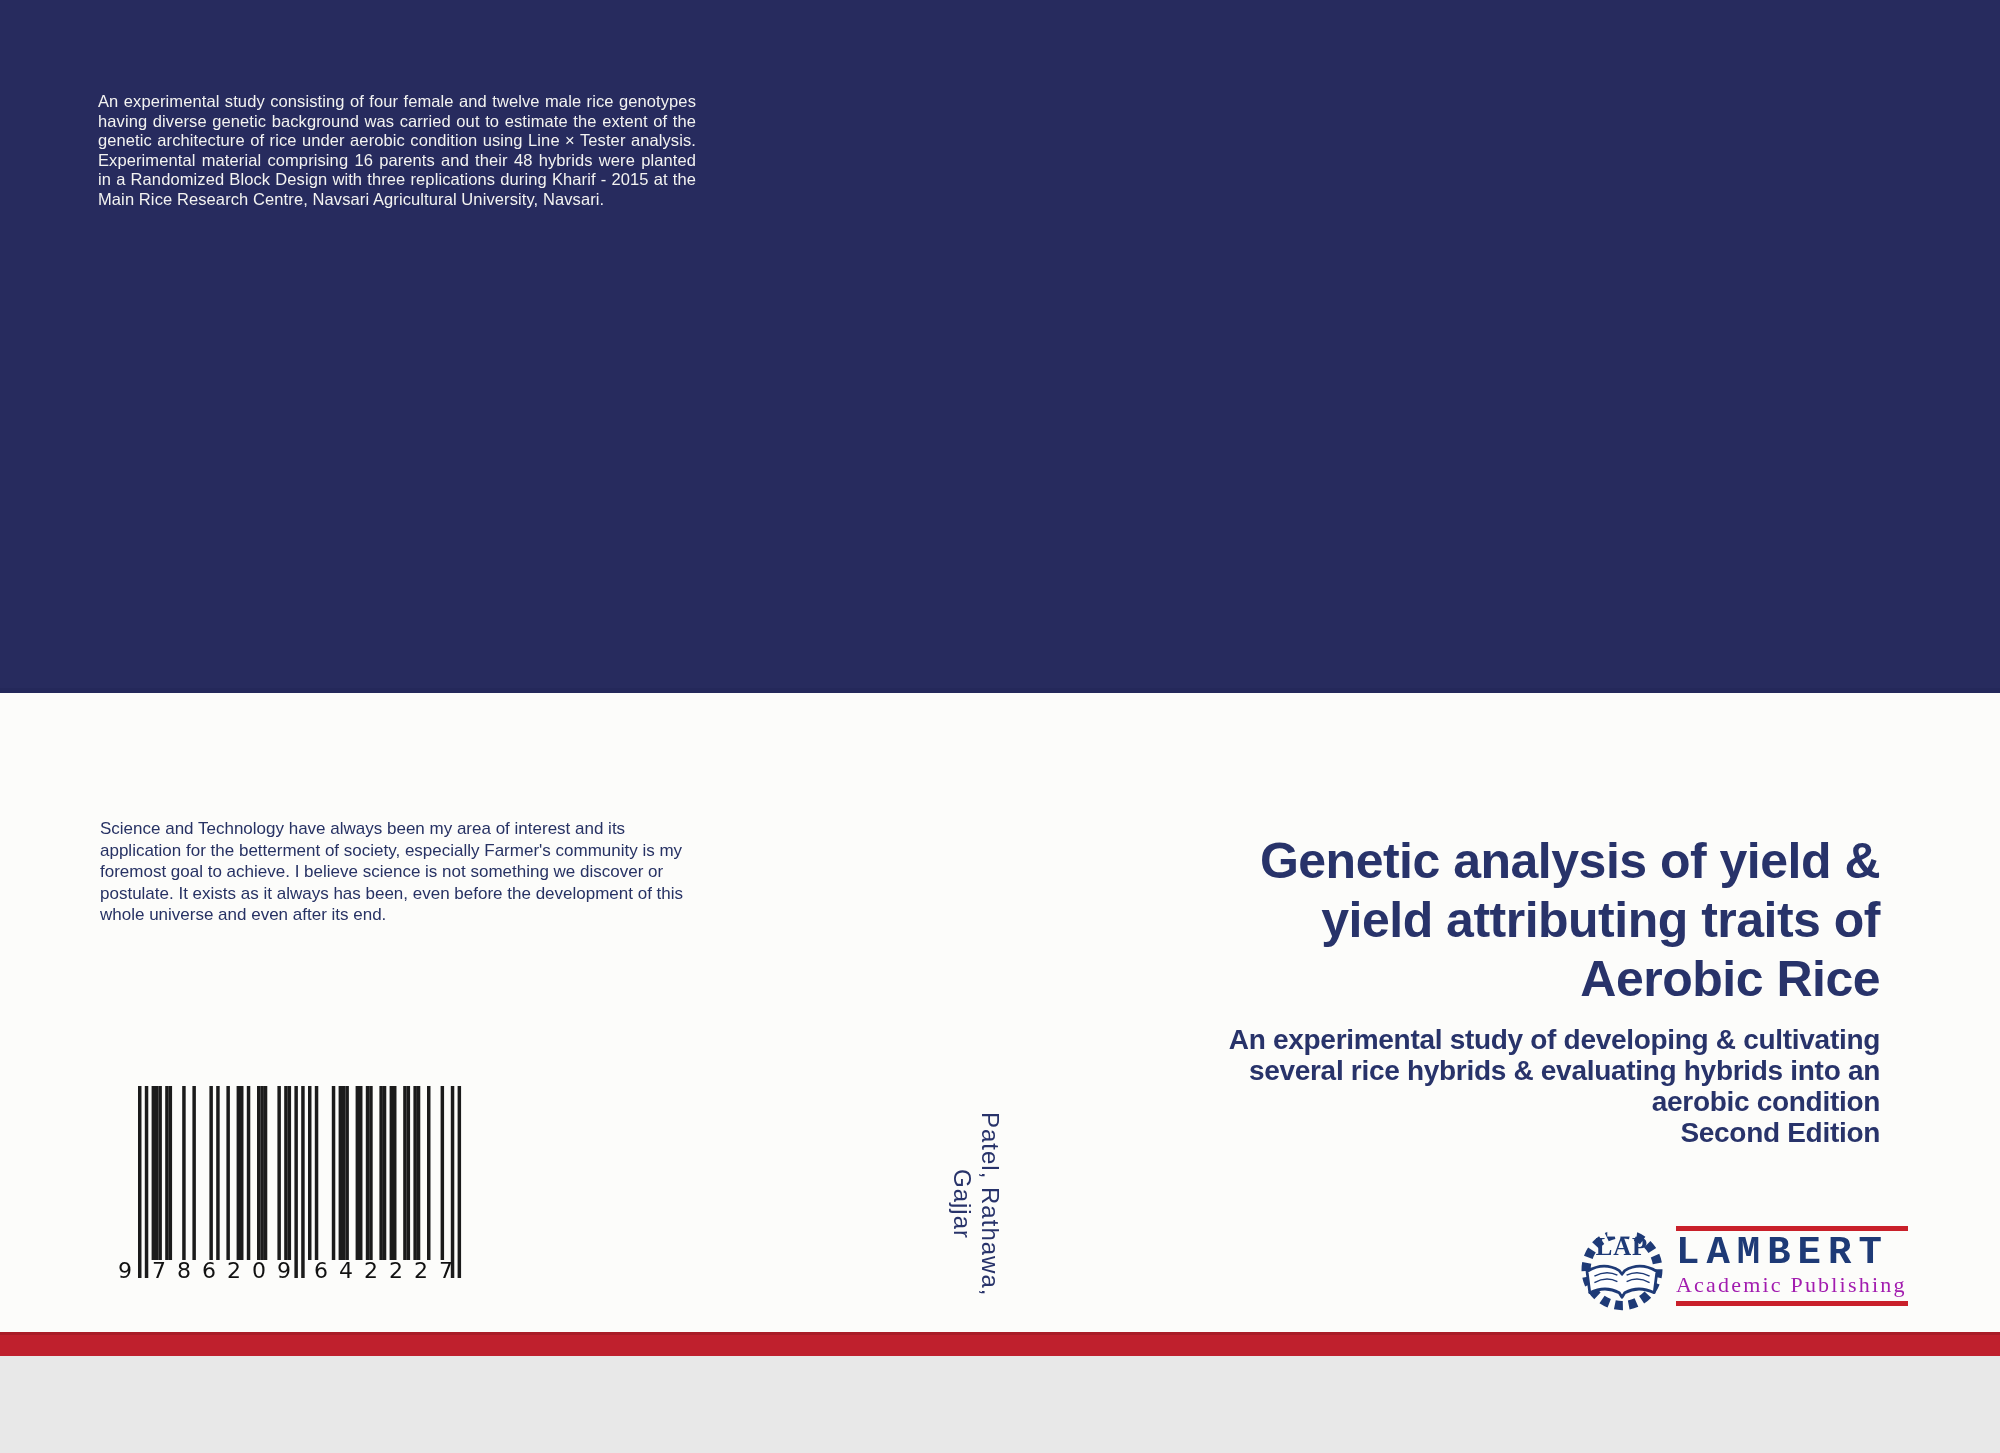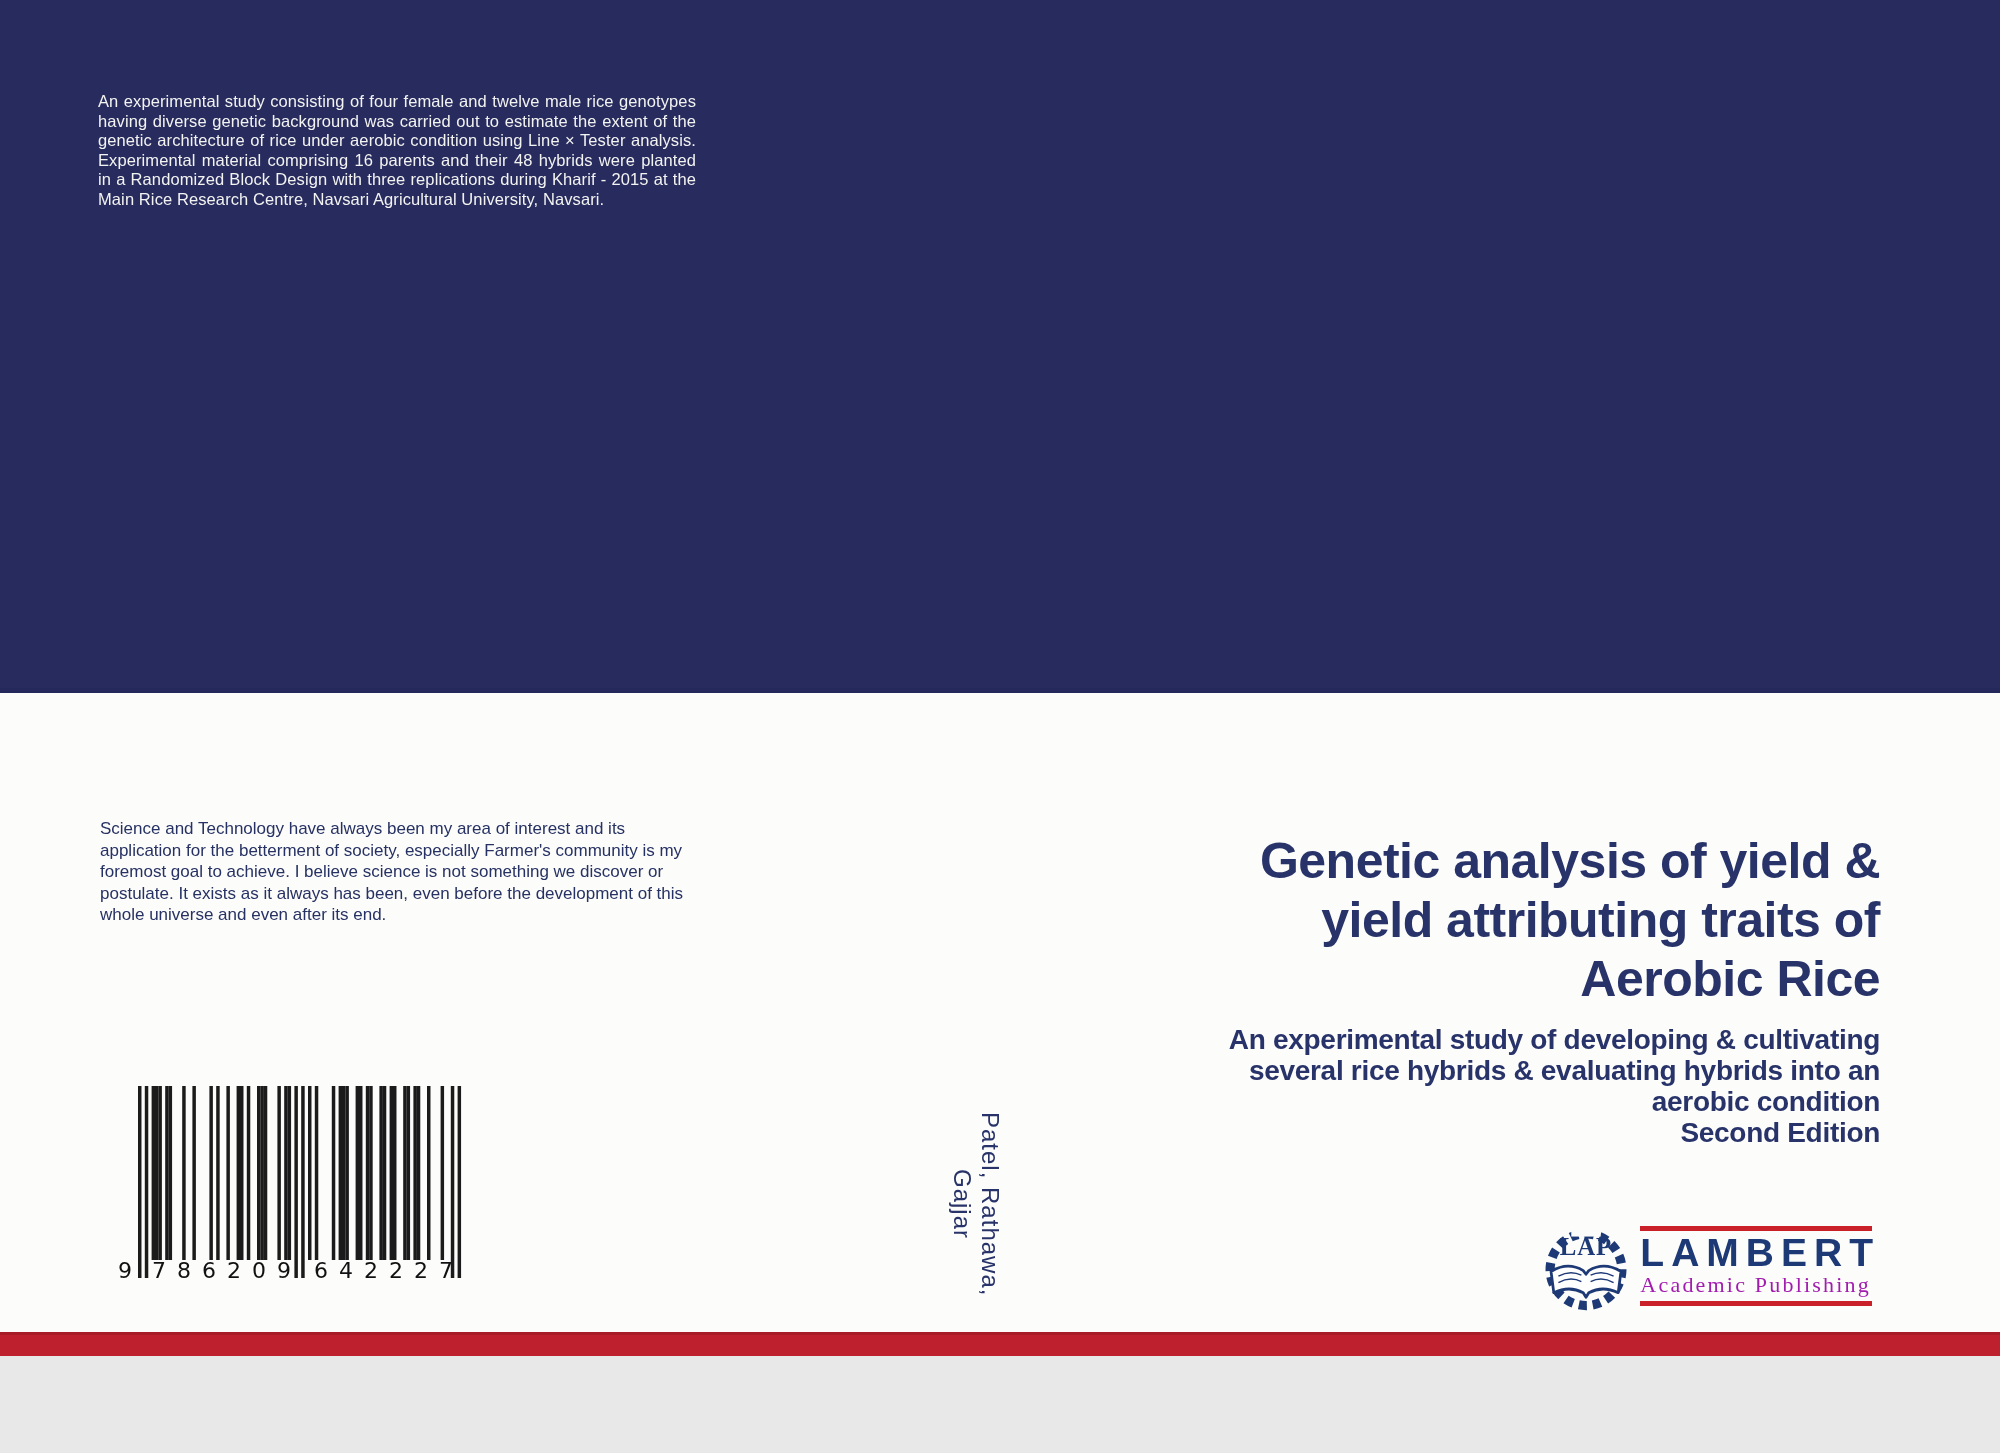--- a/index.html
+++ b/index.html
@@ -32,27 +32,27 @@
     color:#28336a;font-size:50px;line-height:59px;font-weight:bold;
     letter-spacing:-0.5px;
   }
   .subtitle{
     position:absolute;right:120px;top:1024px;text-align:right;
     color:#28336a;font-size:28px;line-height:31px;font-weight:bold;
     letter-spacing:-0.3px;
   }
   
   .logo{
-    position:absolute;right:120px;top:1220px;display:flex;align-items:flex-start;
+    position:absolute;right:92px;top:1220px;display:flex;align-items:flex-start;
   }
   .logo-icon{width:92px;height:92px;margin-right:8px;}
   .logo-textcol{padding-top:6px;}
   .logo-rule{width:232px;height:5px;background:#c9202a;}
   .logo-name{
-    font-family:Liberation Sans, sans-serif;font-weight:bold;color:#1e3a76;
+    font-family:Liberation Mono, monospace;font-weight:bold;color:#1e3a76;
     font-size:39px;letter-spacing:7px;line-height:40px;margin:2px 0 0 0;
   }
   .logo-tagline{
     font-family:"Liberation Serif",serif;color:#a21caf;
     font-size:22px;letter-spacing:2.2px;line-height:24px;margin:0 0 4px 0;
   }
   
   .spine-text{
     position:absolute;left:962px;top:1082px;height:245px;width:42px;
     writing-mode:vertical-rl;text-align:center;

